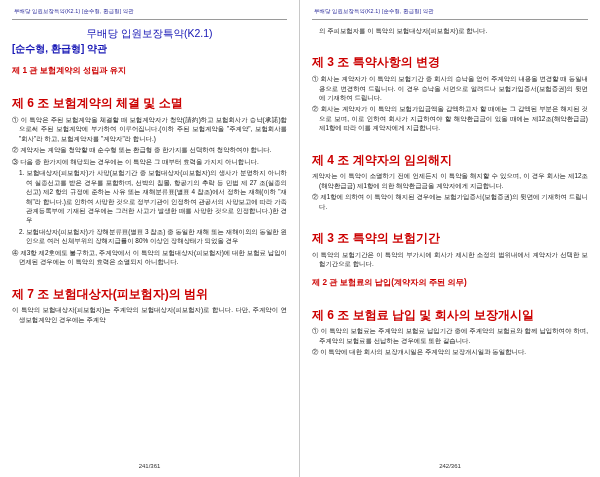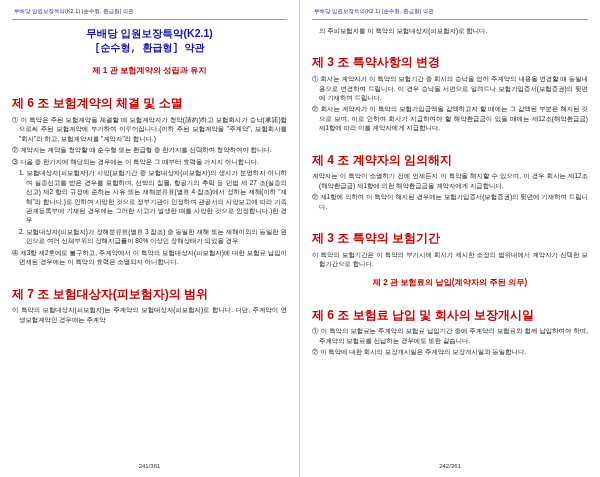--- a/index.html
+++ b/index.html
@@ -39,36 +39,35 @@
     white-space: nowrap;
   }
   .rule {
     border: 0;
     border-top: 1px solid #9a9a9a;
     margin: 2px 0 6px 0;
   }
   .doc-title {
     text-align: center;
     color: #1414b4;
-    font-weight: bold;
+    font-weight: normal;
     font-size: 10.5px;
     line-height: 1.35;
     margin: 6px 0 2px 0;
   }
   .doc-subtitle {
-    text-align: center;
+    text-align: left;
     color: #1414b4;
     font-weight: bold;
     font-size: 10px;
     line-height: 1.3;
     margin: 0 0 10px 0;
-    font-family: Liberation Mono, monospace;
   }
   .part-title {
-    text-align: center;
+    text-align: left;
     color: #cc0000;
     font-weight: bold;
     font-size: 8.2px;
     margin: 8px 0 8px 0;
   }
   .art-title {
     color: #cc0000;
     font-weight: bold;
     font-size: 12px;
     margin: 20px 0 3px 0;

